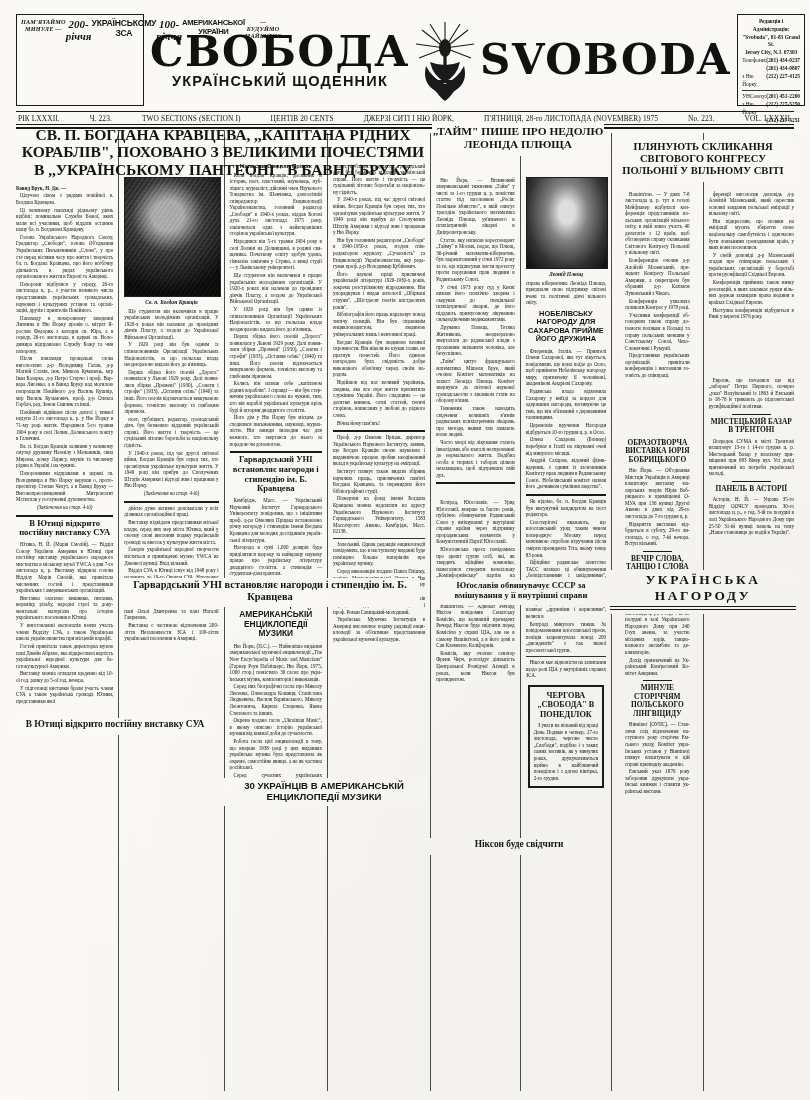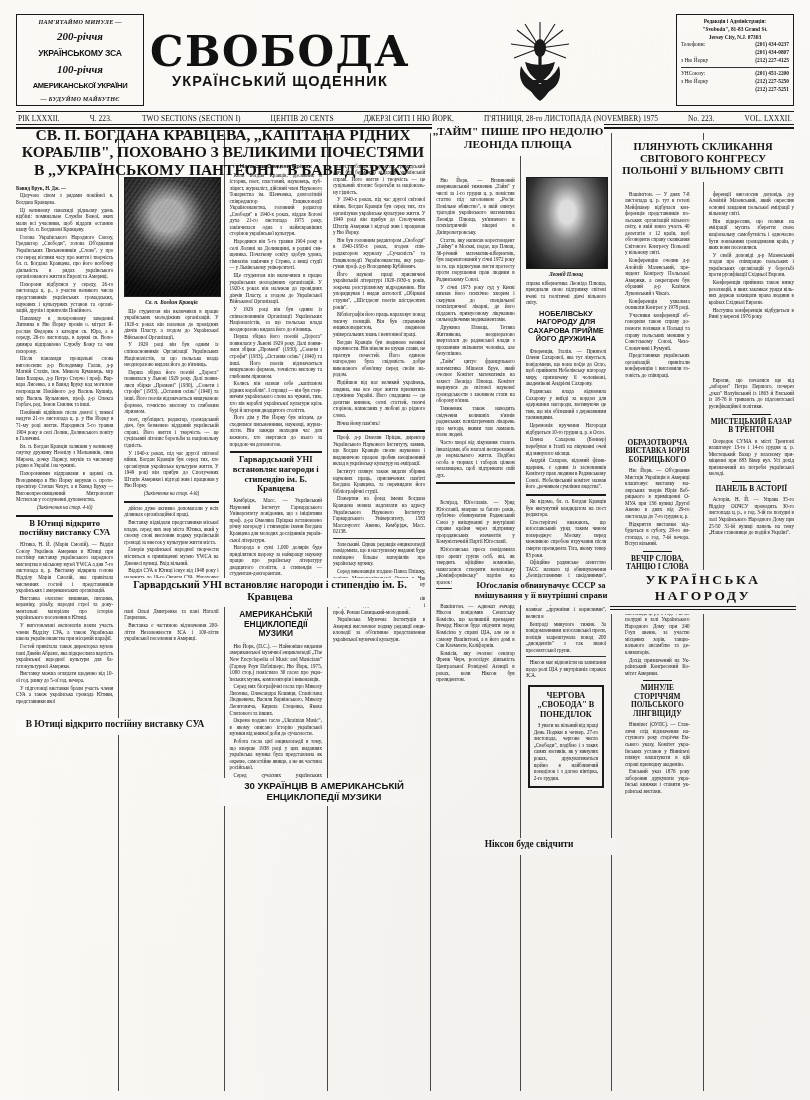--- a/index.html
+++ b/index.html
@@ -17,21 +17,21 @@
       linear-gradient(rgba(250,248,243,0.55),rgba(250,248,243,0.55));
   }
   .inner{padding:14px 16px 6px 16px;box-sizing:border-box;height:100%;}
 
   
   .masthead{display:flex;align-items:stretch;height:92px;}
   .mh-box{
     border:1.6px solid #1a1a1a;padding:3px 4px;box-sizing:border-box;
     text-align:center;
   }
-  .mh-left{width:128px;display:flex;flex-direction:column;justify-content:space-between;}
+  .mh-left{width:128px;display:flex;justify-content:space-between;}
   .mh-left .l1,.mh-left .l5{font-size:6.2px;font-style:italic;font-weight:bold;letter-spacing:.2px;}
   .mh-left .l2,.mh-left .l4{font-size:11px;font-weight:bold;font-style:italic;font-family:"Liberation Serif",serif;}
   .mh-left .l3{font-size:8.6px;font-weight:bold;font-family:"Liberation Sans",sans-serif;letter-spacing:-.2px;}
   .mh-left .l3b{font-size:7.6px;font-weight:bold;font-family:"Liberation Sans",sans-serif;letter-spacing:-.3px;}
 
   .mh-center{flex:1;position:relative;display:flex;align-items:center;justify-content:center;}
   .title-wrap{display:flex;align-items:center;justify-content:space-between;width:100%;padding:0 6px;box-sizing:border-box;}
   .t-ukr{text-align:center;}
   .t-ukr .big{
     font-family:"DejaVu Serif",serif;font-weight:bold;font-size:42px;
@@ -189,20 +189,21 @@
               <rect x="33.4" y="38" width="3.2" height="24"></rect>
               <path d="M20 44 q15 6 30 0 q-3 14 -15 20 q-12 -6 -15 -20 z"></path>
               <path d="M16 48 q-4 16 8 24 l11 8 11 -8 q12 -8 8 -24 q-6 12 -19 18 q-13 -6 -19 -18 z"></path>
               <rect x="27" y="62" width="16" height="3"></rect>
               <path d="M24 70 q11 8 22 0 q-6 10 -11 13 q-5 -3 -11 -13 z"></path>
             </g>
           </svg>
         </div>
 
         <div class="t-eng">
+          <div class="big">SVOBODA</div>
         </div>
       </div>
     </div>
 
     <div class="mh-box mh-right">
       <div class="ctr">Редакція і Адміністрація:</div>
       <div class="ctr">"Svoboda", 81-83 Grand St.</div>
       <div class="ctr">Jersey City, N.J. 07303</div>
       <table>
         <tbody>
@@ -490,33 +491,33 @@
   </div>
 
   <div style="position:absolute;left:612px;top:124px;width:182px;background:#fbfaf7;margin-top:16px;">
     <div class="hl-2" style="font-size:10.6px;">ПЛЯНУЮТЬ СКЛИКАННЯ СВІТОВОГО КОНГРЕСУ ПОЛЬОНІЇ У ВІЛЬНОМУ СВІТІ</div>
   </div>
 
   <div style="position:absolute;left:120px;top:578px;width:300px;background:#fbfaf7;">
     <div class="hl-2" style="font-size:10.4px;">Гарвардський УНІ встановляє нагороди і стипендію ім. Б. Кравцева</div>
   </div>
 
-  <div style="position:absolute;left:452px;top:580px;width:178px;background:#fbfaf7;">
+  <div style="position:absolute;left:432px;top:580px;width:178px;background:#fbfaf7;">
     <div class="hl-2" style="font-size:8.6px;">Юґославія обвинувачує СССР за вмішування у її внутрішні справи</div>
   </div>
 
   <div style="position:absolute;left:15px;top:718px;width:200px;background:#fbfaf7;">
     <div class="hl-2" style="font-size:9.4px;">В Ютиці відкрито постійну виставку СУА</div>
   </div>
 
   <div style="position:absolute;left:220px;top:778px;width:208px;background:#fbfaf7;">
     <div class="hl-3" style="font-size:9.6px;">30 УКРАЇНЦІВ В АМЕРИКАНСЬКІЙ ЕНЦИКЛОПЕДІЇ МУЗИКИ</div>
   </div>
 
-  <div style="position:absolute;left:440px;top:838px;width:178px;background:#fbfaf7;">
+  <div style="position:absolute;left:430px;top:838px;width:178px;background:#fbfaf7;">
     <div class="hl-2" style="font-size:9.4px;">Ніксон буде свідчити</div>
   </div>
 
   <div style="position:absolute;left:610px;top:570px;width:186px;background:#fbfaf7;">
     <div class="chron-hd">УКРАЇНСЬКА НАГОРОДУ</div>
     <div class="dblrule"></div>
   </div>
 
   <div class="grain"></div>
 </div>

